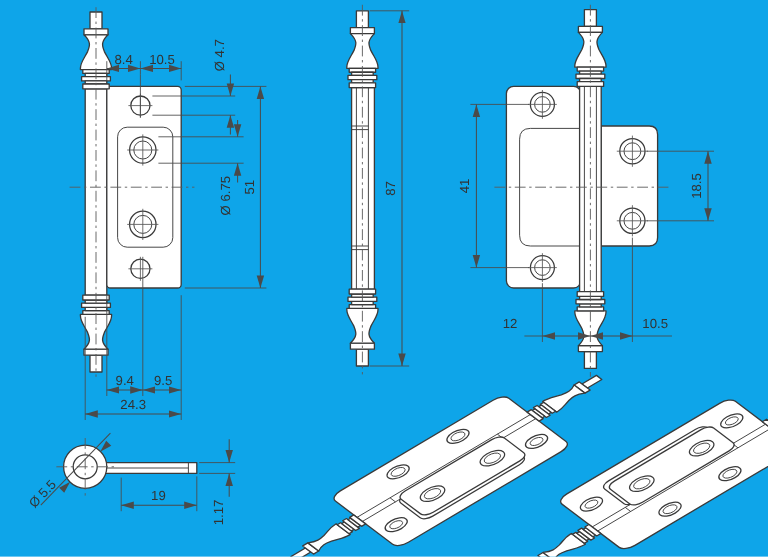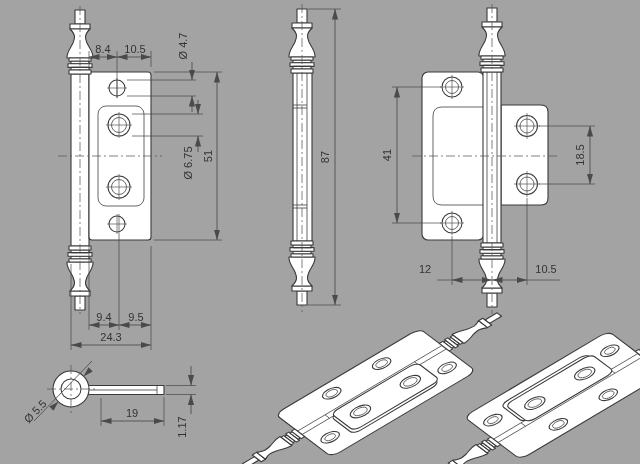--- a/index.html
+++ b/index.html
@@ -1,16 +1,16 @@
 <!DOCTYPE html>
 <html><head>
 <meta charset="utf-8">
 <style>
   html,body{margin:0;padding:0;background:#fff;}
-  .canvas{width:640px;height:464px;background:#a3a3a3;overflow:hidden;position:relative;text-align:center;}
+  .canvas{width:640px;height:464px;background:#0ea5e9;overflow:hidden;position:relative;text-align:center;}
   svg{display:block;}
   .pl{fill:#fff;stroke:#3a3a3a;stroke-width:1.1;stroke-linejoin:round;}
   .ln{fill:none;stroke:#3a3a3a;stroke-width:1.05;}
   .th{fill:none;stroke:#3f3f3f;stroke-width:0.8;}
   .cl{fill:none;stroke:#5a5a5a;stroke-width:0.75;stroke-dasharray:9 3 2 3;}
   .cx{fill:none;stroke:#555;stroke-width:0.7;}
   .dim{fill:none;stroke:#4a4a4a;stroke-width:0.85;}
   .ext{fill:none;stroke:#4a4a4a;stroke-width:0.72;}
   text{font-family:"Liberation Sans",sans-serif;font-size:11px;fill:#333;}
   .arr{fill:#4a4a4a;}

